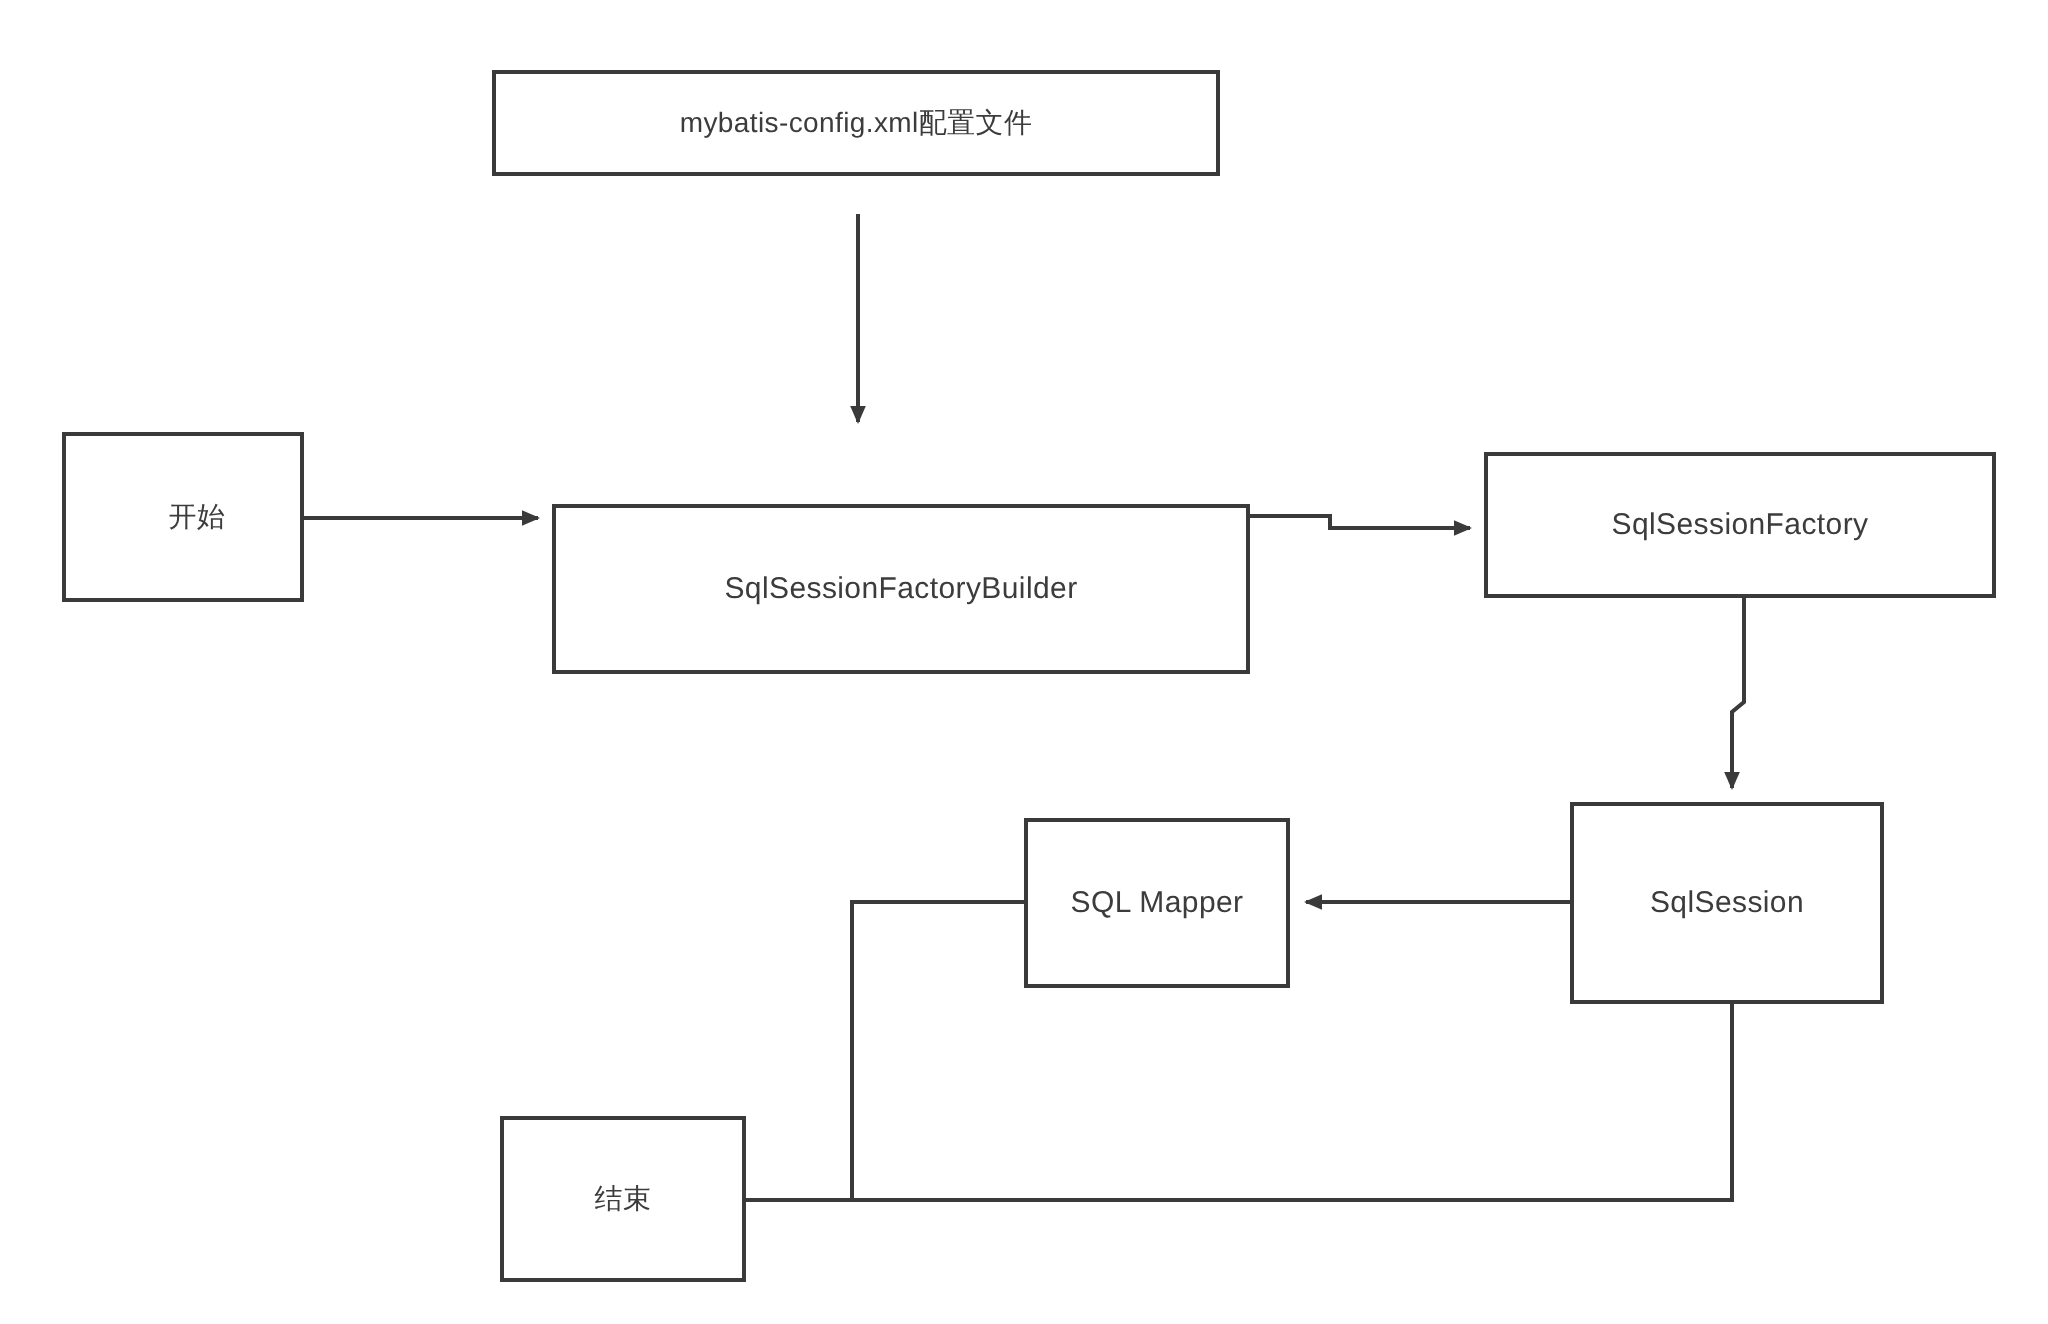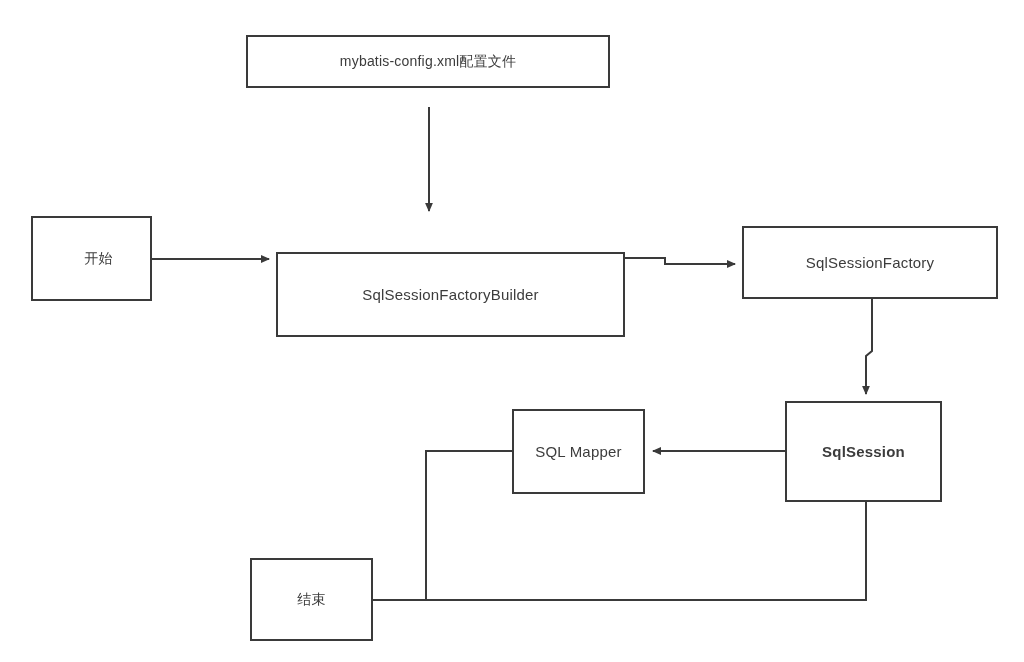--- a/index.html
+++ b/index.html
@@ -41,21 +41,21 @@
     color: #3c3c3c;
   }
   .node-label.cjk {
     font-size: 14px;
   }
   
   #node-config   { left: 246px; top: 35px;  width: 364px; height: 53px; }
   #node-start    { left: 31px;  top: 216px; width: 121px; height: 85px; padding-left: 14px; }
   #node-builder  { left: 276px; top: 232px; width: 349px; height: 85px; margin-top: 20px; }
   #node-factory  { left: 742px; top: 226px; width: 256px; height: 73px; }
-  #node-session  { left: 785px; top: 401px; width: 157px; height: 101px; font-weight: bold; }
+  #node-session  { left: 785px; top: 401px; width: 157px; height: 101px; }
   #node-mapper   { left: 512px; top: 409px; width: 133px; height: 85px; text-align: right; }
   #node-end      { left: 225px; top: 558px; width: 123px; height: 83px; margin-left: 25px; }
 </style>
 </head>
 <body>
 
 <div id="canvas">
 
   <svg class="edges" viewBox="0 0 1024 662" xmlns="http://www.w3.org/2000/svg">
     <defs>

